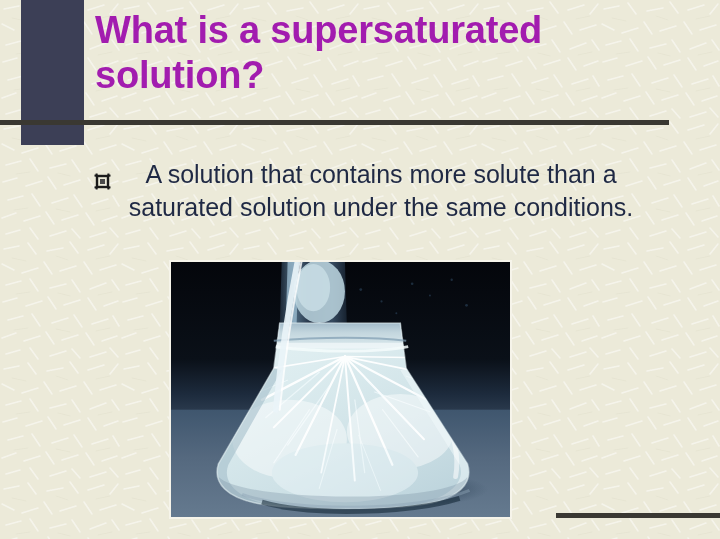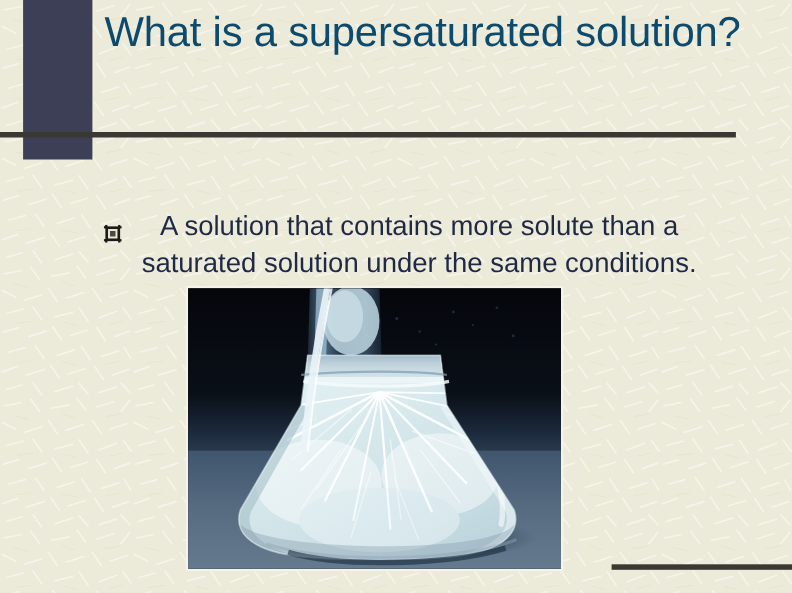--- a/index.html
+++ b/index.html
@@ -56,24 +56,24 @@
   }
 
   
   #title {
     position: absolute;
     left: 95px;
     top: 8px;
     width: 600px;
     margin: 0;
     font-size: 38px;
-    font-weight: normal;
+    font-weight: bold;
     line-height: 45px;
     letter-spacing: -0.2px;
-    color: #0c4a6e;
+    color: #a21caf;
     text-align: left;
   }
 
   
   #body-block {
     position: absolute;
     left: 92px;
     top: 158px;
     width: 548px;
   }
@@ -89,21 +89,20 @@
   }
   .bullet-glyph {
     position: absolute;
     left: 2px;
     top: 7px;
     width: 17px;
     height: 17px;
   }
   .bullet-text {
     display: block;
-    margin-top: 32px;
   }
 
   
   #photo-frame {
     position: absolute;
     left: 169px;
     top: 260px;
     width: 343px;
     height: 259px;
     background: #f4f2e6;

